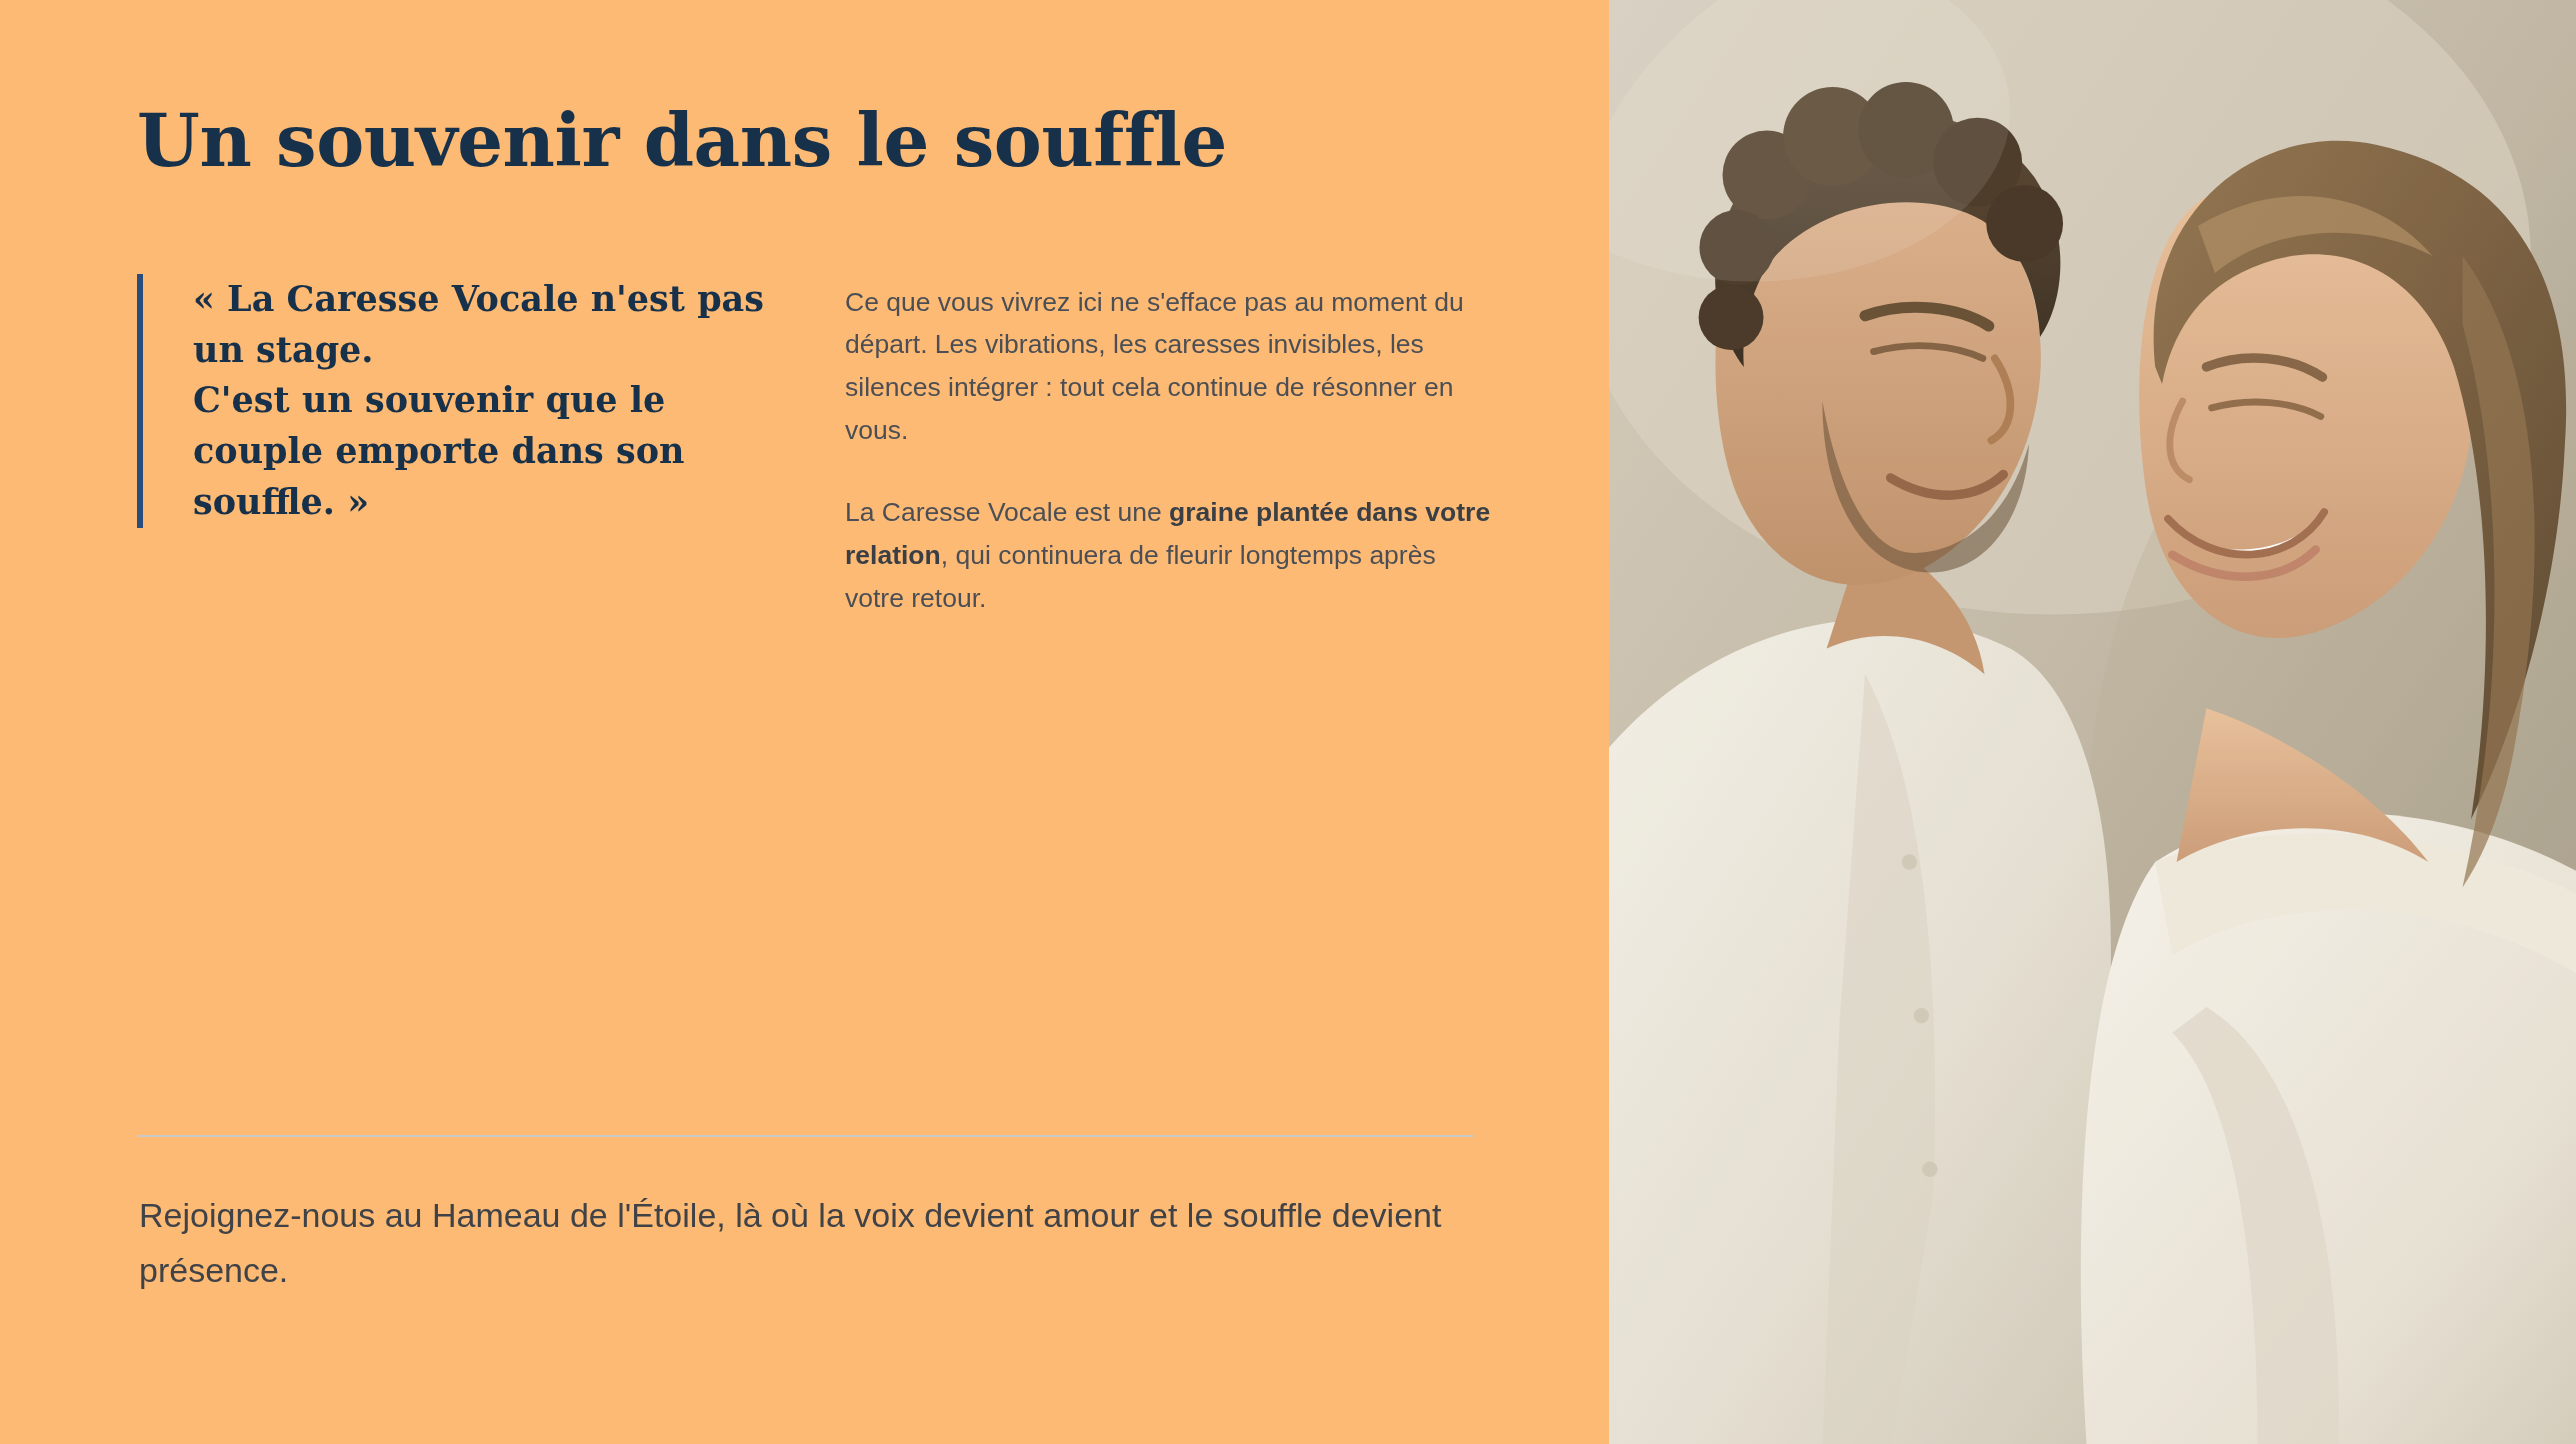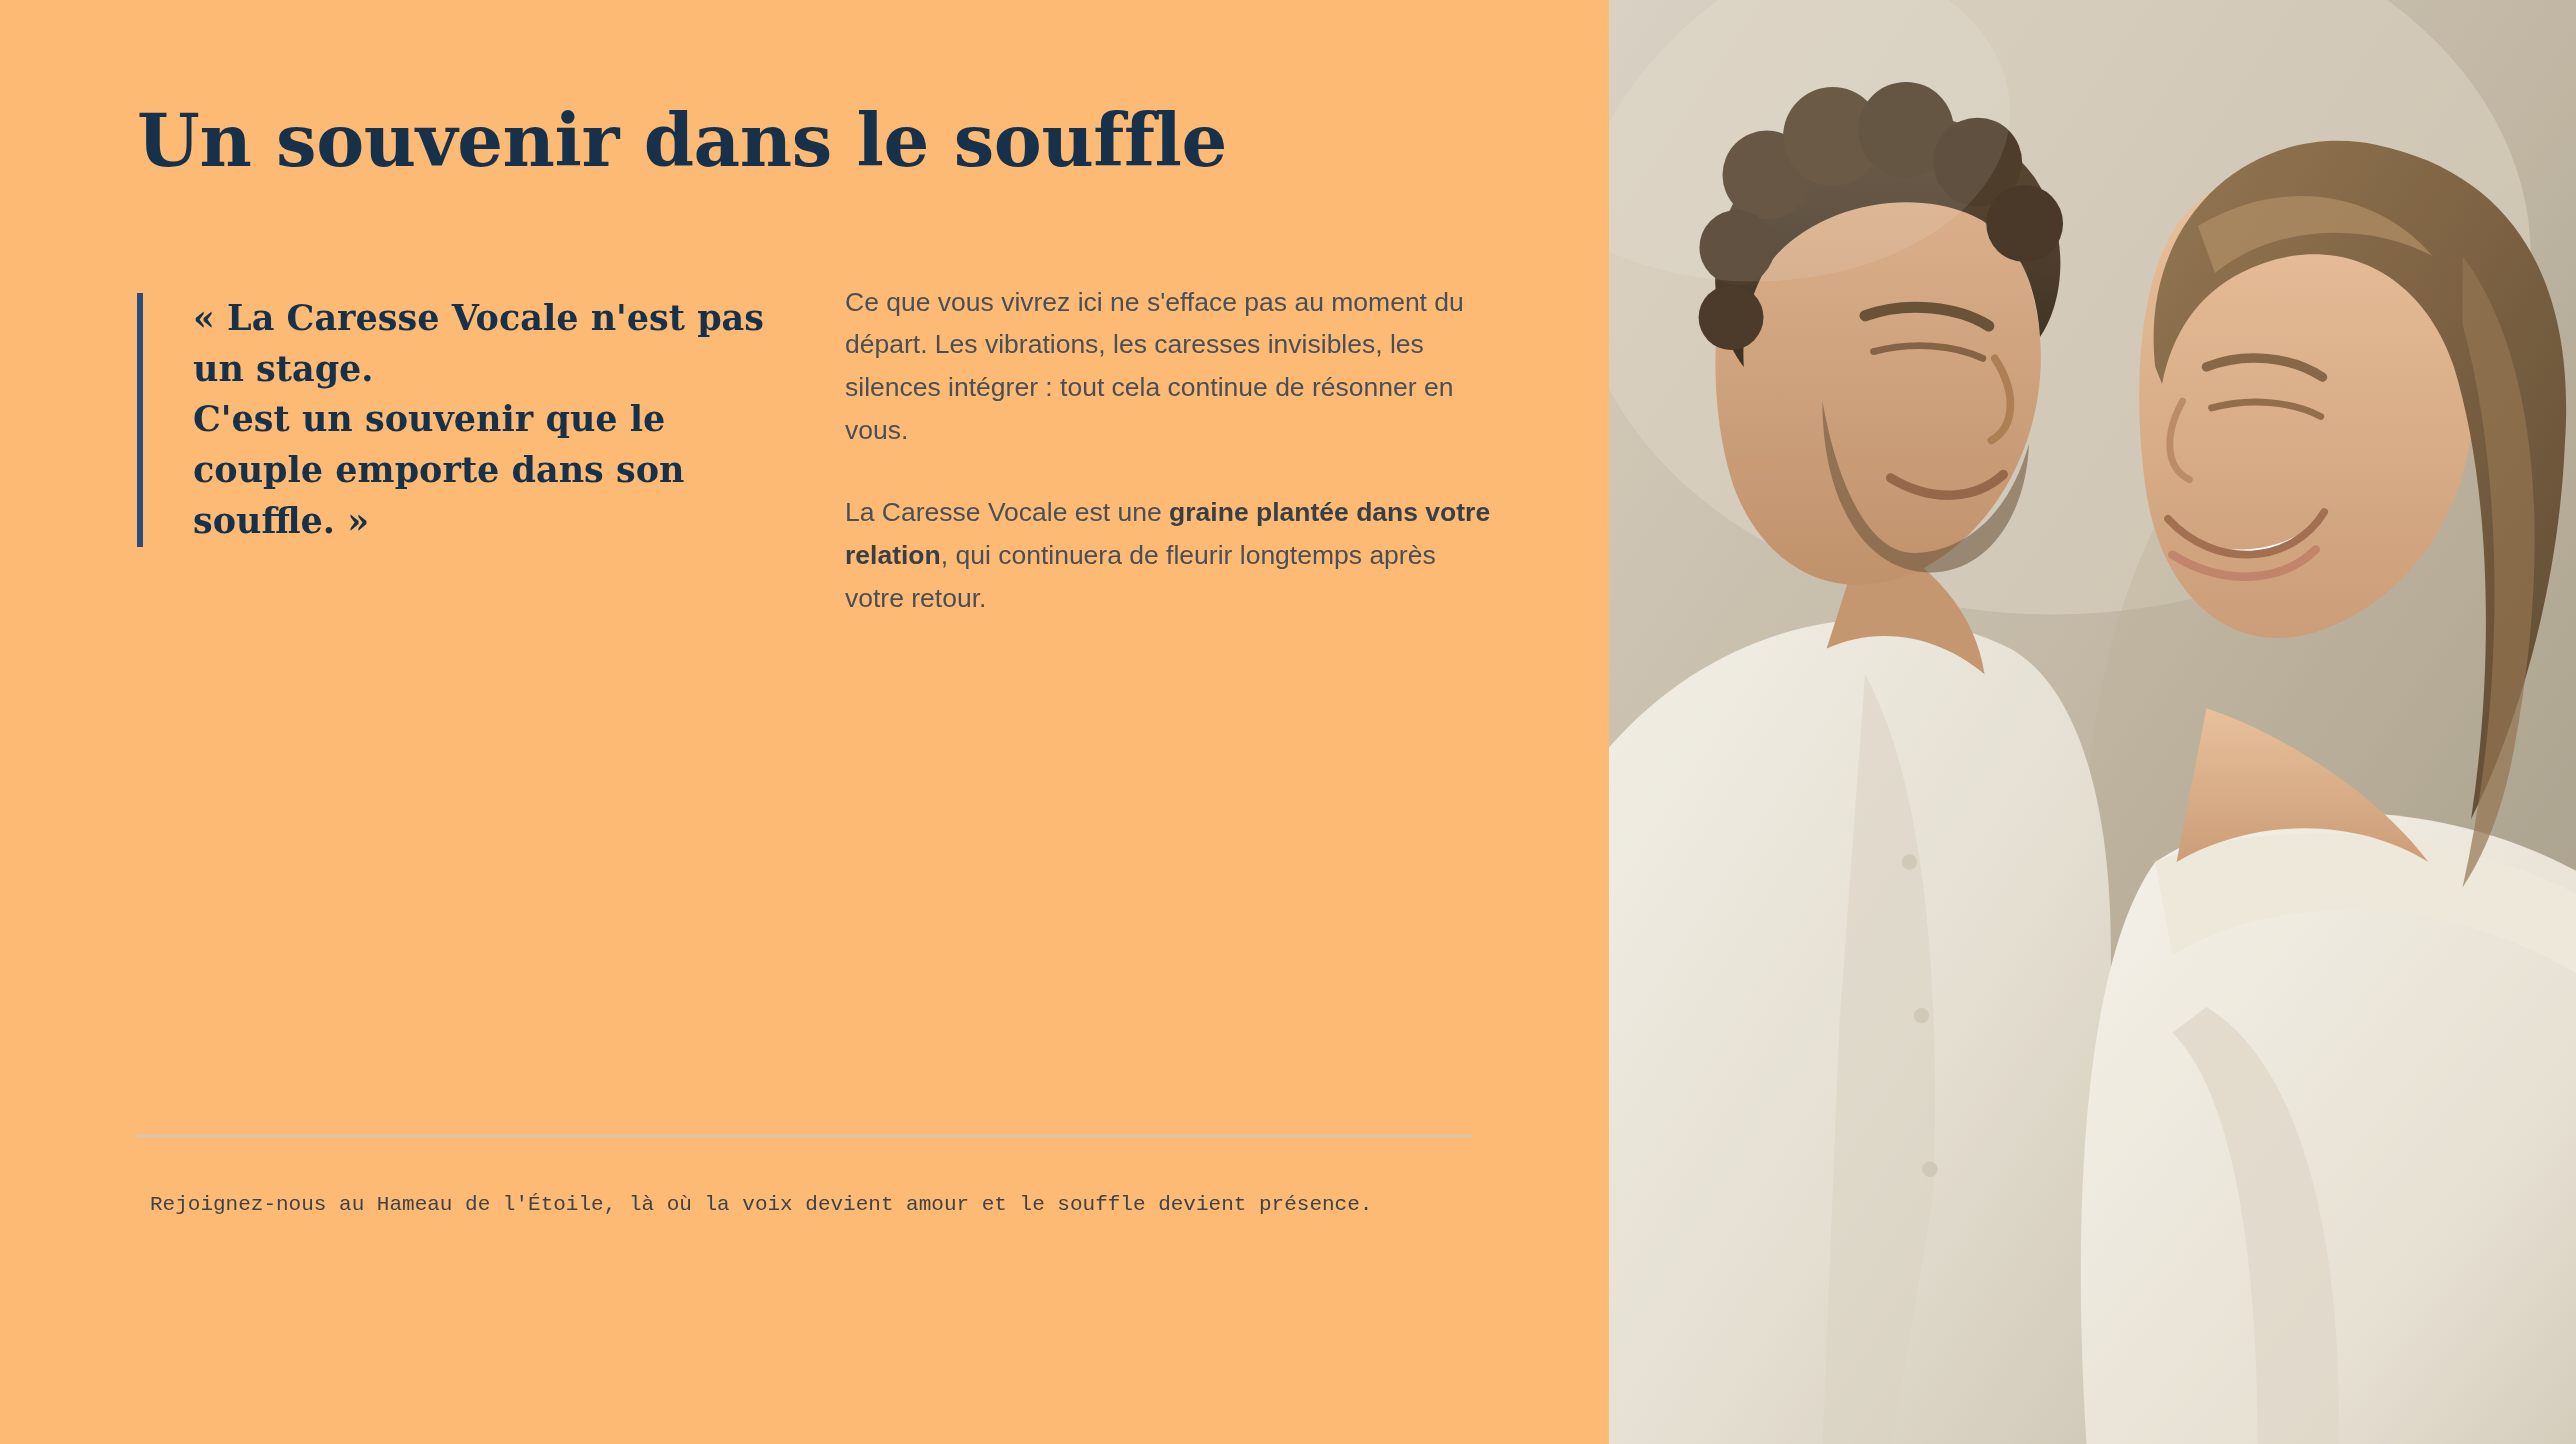--- a/index.html
+++ b/index.html
@@ -51,21 +51,20 @@
   
   .quote-col {
     width: 708px;
     flex: 0 0 708px;
     padding-right: 51px;
   }
 
   .quote-block {
     border-left: 6px solid #2b4d7e;
     padding-left: 50px;
-    margin-top: 19px;
   }
 
   .quote-text {
     font-family: "DejaVu Serif", "Liberation Serif", serif;
     font-weight: 700;
     font-size: 35px;
     line-height: 1.45;
     color: #18314a;
     margin: 0;
     white-space: pre-line;
@@ -104,25 +103,25 @@
     position: absolute;
     left: 137px;
     top: 1135px;
     width: 1336px;
     height: 1.7px;
     background: #c9c9c9;
   }
 
   .footer-text {
     position: absolute;
-    left: 150px;
+    left: 139px;
     top: 1188px;
     width: 1349px;
-    font-family: Liberation Mono, monospace;
-    font-size: 21px;
+    font-family: Liberation Sans, sans-serif;
+    font-size: 34px;
     line-height: 1.62;
     color: #3f4247;
     margin: 0;
   }
 
   
   .photo {
     position: relative;
     width: 967px;
     flex: 0 0 967px;

